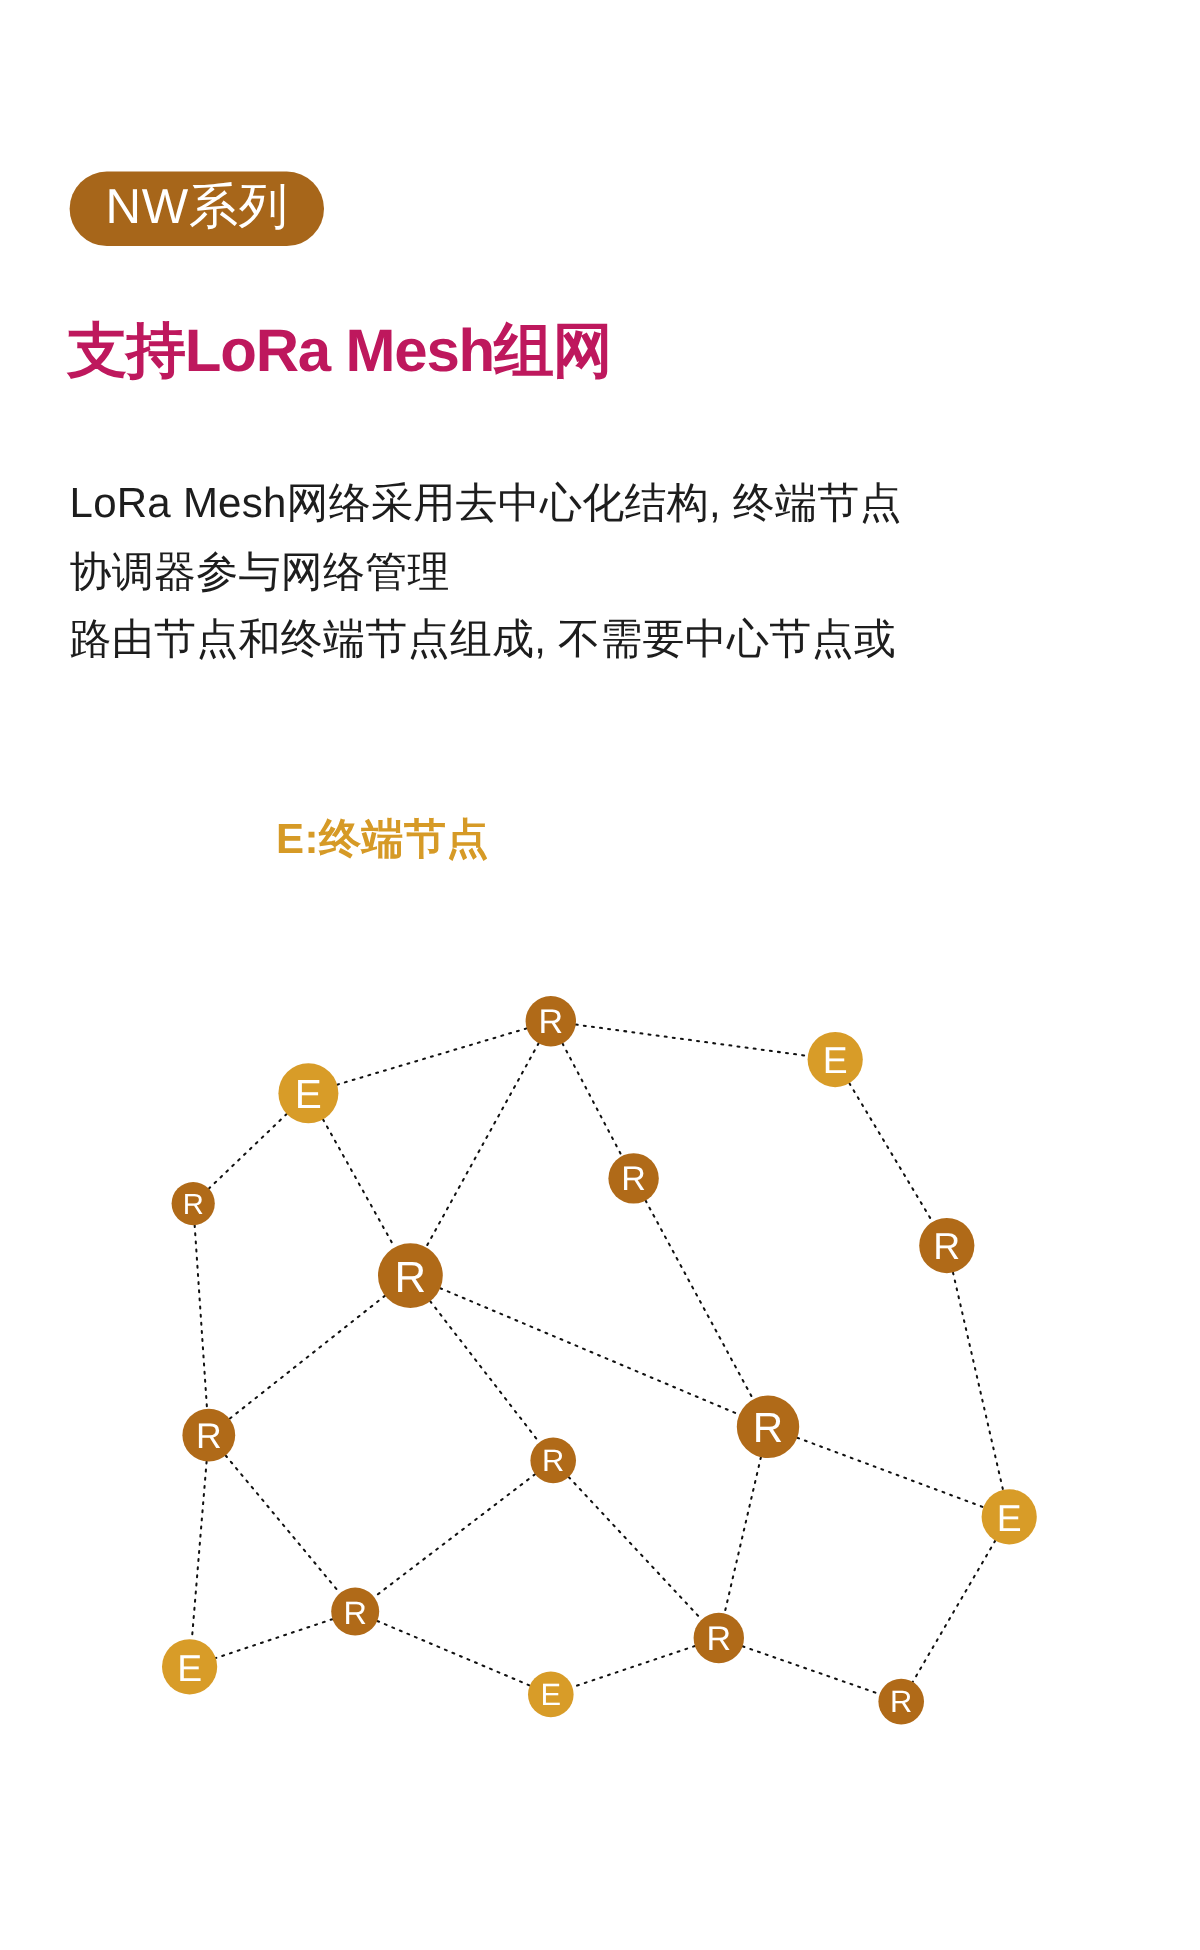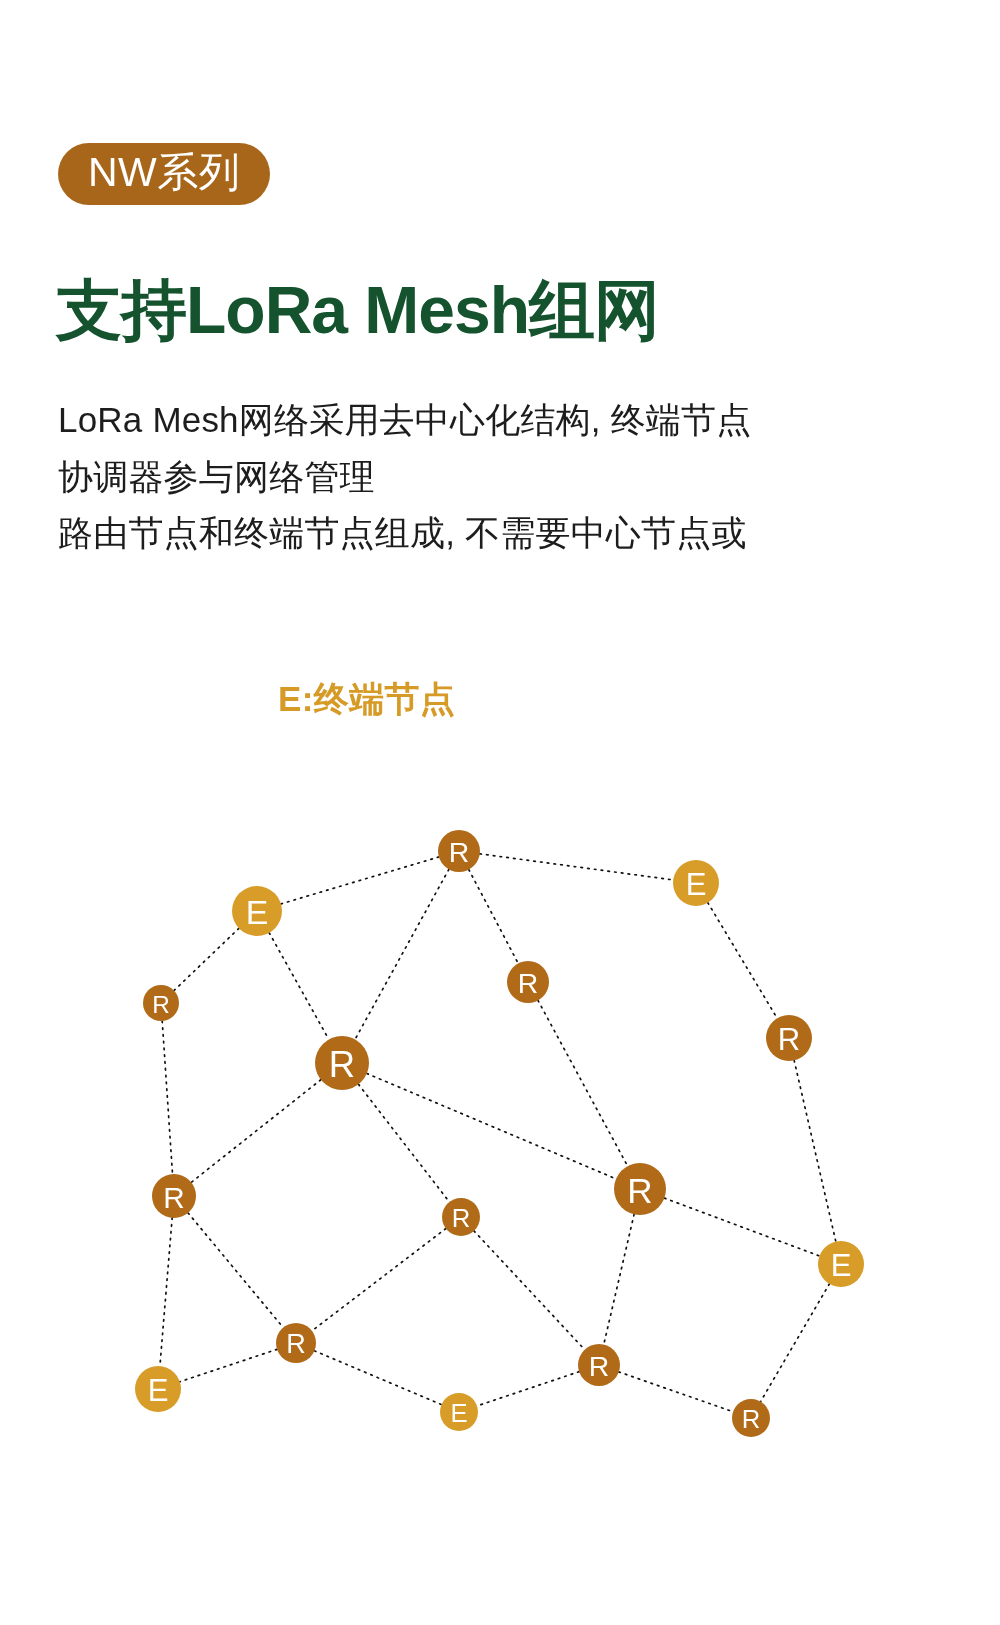--- a/index.html
+++ b/index.html
@@ -30,25 +30,25 @@
     font-weight: 500;
     letter-spacing: 0.5px;
     white-space: nowrap;
   }
 
   
   .headline {
     position: absolute;
     left: 56px;
     top: 232px;
-    font-size: 66px;
+    font-size: 50px;
     line-height: 1.05;
     font-weight: 700;
     letter-spacing: -1px;
-    color: #14532d;
+    color: #be185d;
     white-space: nowrap;
   }
 
   
   .lede {
     position: absolute;
     left: 58px;
     top: 392px;
     width: 880px;
     font-size: 35px;
@@ -64,21 +64,20 @@
     position: absolute;
     left: 230px;
     top: 676px;
     display: flex;
     align-items: baseline;
     gap: 108px;
     font-size: 35px;
     font-weight: 700;
     letter-spacing: 0.4px;
     white-space: nowrap;
-    margin-left: 48px;
   }
   .legend-e { color: #D69A26; }
   .legend-r { color: #A8651A; }
 
   
   .graph-wrap {
     position: absolute;
     left: 0; top: 790px;
     width: 1000px; height: 700px;
   }

